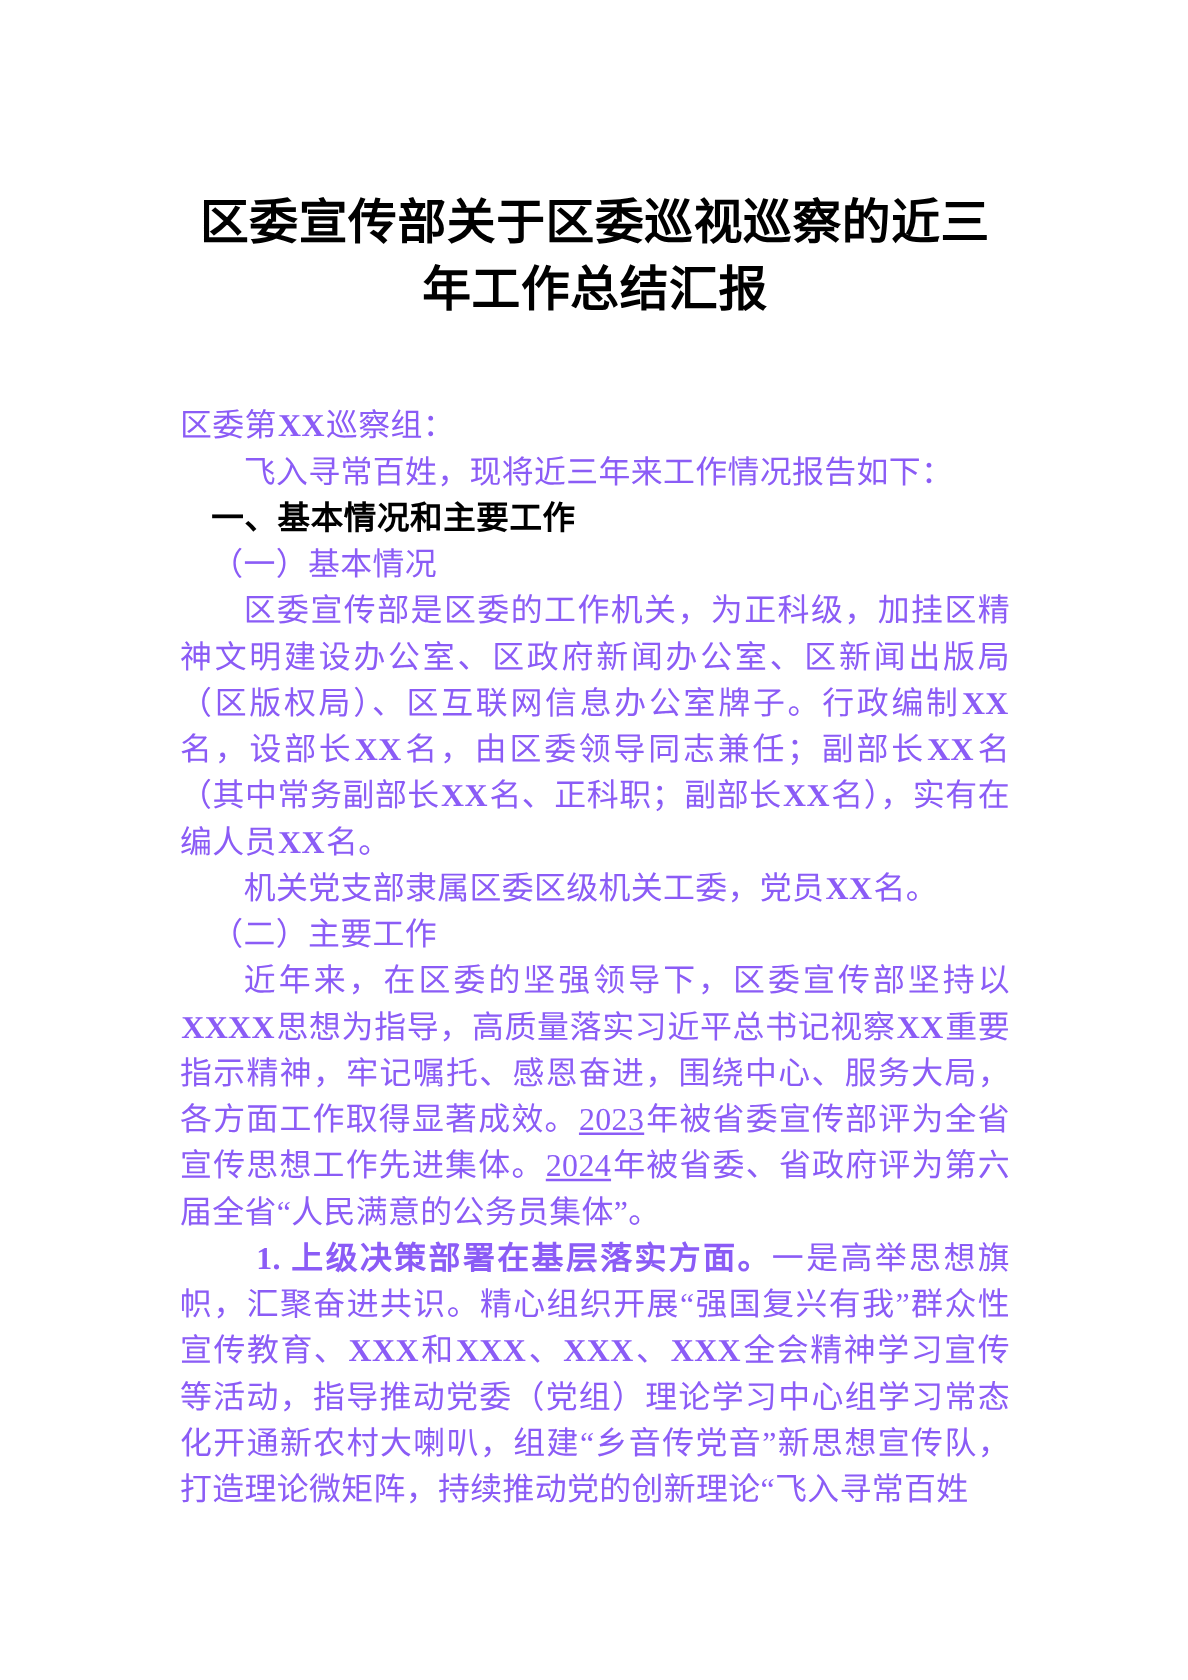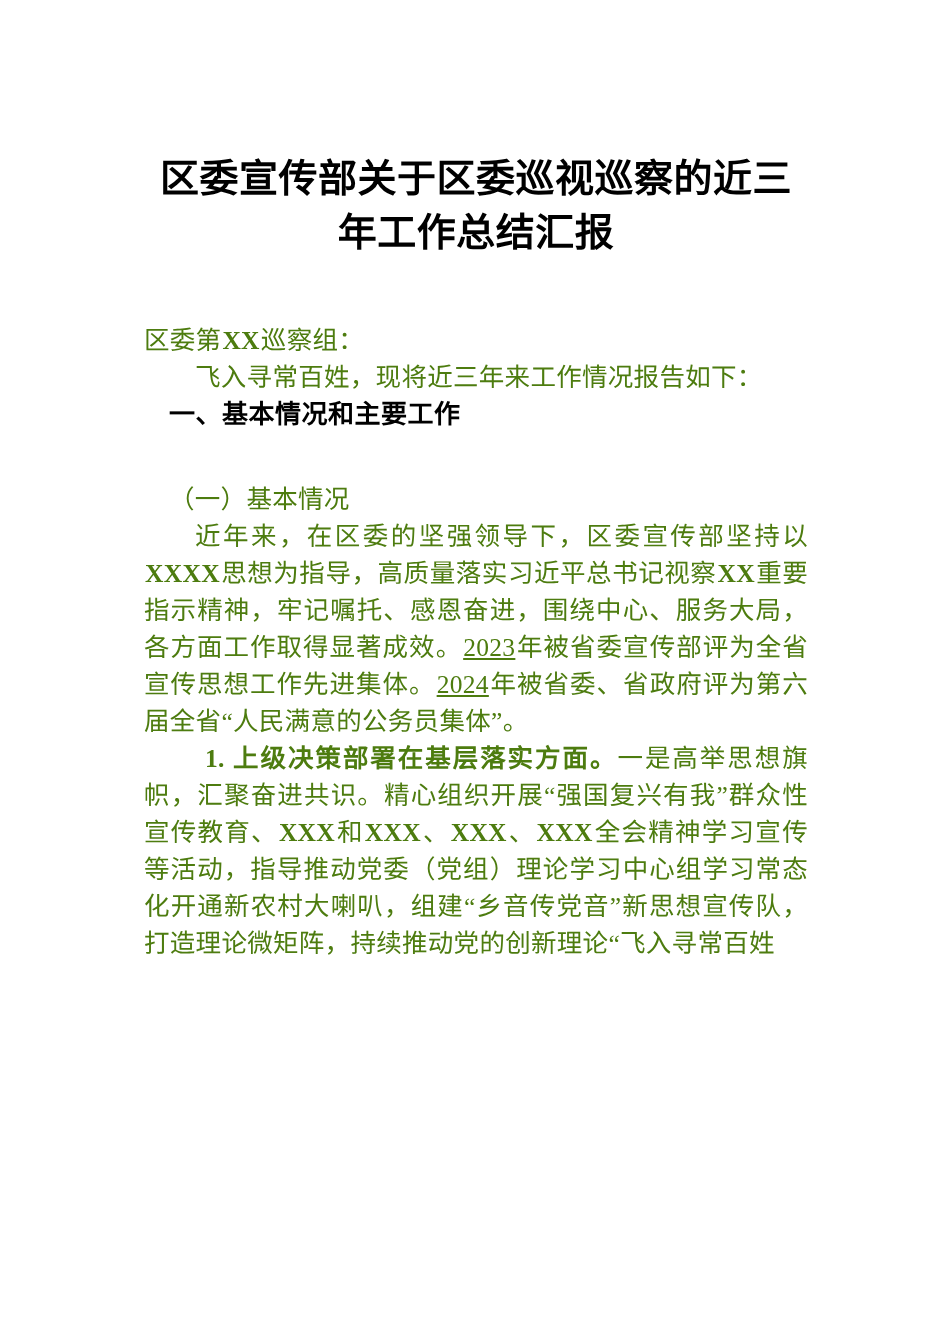--- a/index.html
+++ b/index.html
@@ -47,42 +47,41 @@
     position: absolute;
     left: 144px;
     top: 322px;
     width: 664px;
   }
 
   .para {
     font-family: "Liberation Serif", "DejaVu Serif", serif;
     font-size: 25.5px;
     line-height: 37px;
-    color: #4d7c0f;
+    color: #8b5cf6;
     text-align: justify;
     text-justify: inter-character;
     margin: 0;
     letter-spacing: 0.3px;
     font-weight: 400;
   }
 
   
   .para.flush {
     text-indent: 0;
   }
 
   
   .para.indent2 {
     text-indent: 51px;
   }
 
   
   .para.indent1 {
     text-indent: 25px;
-    margin-top: 48px;
   }
 
   
   .heading-bold {
     font-family: "Liberation Sans", "DejaVu Sans", sans-serif;
     font-weight: 700;
     font-size: 26px;
     line-height: 37px;
     text-indent: 25px;
     letter-spacing: 0.5px;
@@ -123,22 +122,25 @@
   <div class="body-col">
 
     <p class="para flush">区委第<span class="tok">XX</span>巡察组：</p>
 
     <p class="para indent2">飞入寻常百姓，现将近三年来工作情况报告如下：</p>
 
     <p class="heading-bold">一、基本情况和主要工作</p>
 
     <p class="para indent1">（一）基本情况</p>
 
+    <p class="para indent2">区委宣传部是区委的工作机关，为正科级，加挂区精神文明建设办公室、区政府新闻办公室、区新闻出版局（区版权局）、区互联网信息办公室牌子。行政编制<span class="tok">XX</span>名，设部长<span class="tok">XX</span>名，由区委领导同志兼任；副部长<span class="tok">XX</span>名（其中常务副部长<span class="tok">XX</span>名、正科职；副部长<span class="tok">XX</span>名），实有在编人员<span class="tok">XX</span>名。</p>
 
 
+    <p class="para indent2">机关党支部隶属区委区级机关工委，党员<span class="tok">XX</span>名。</p>
 
+    <p class="para indent1">（二）主要工作</p>
 
     <p class="para indent2">近年来，在区委的坚强领导下，区委宣传部坚持以<span class="tok">XXXX</span>思想为指导，高质量落实习近平总书记视察<span class="tok">XX</span>重要指示精神，牢记嘱托、感恩奋进，围绕中心、服务大局，各方面工作取得显著成效。<span class="num">2023</span>年被省委宣传部评为全省宣传思想工作先进集体。<span class="num">2024</span>年被省委、省政府评为第六届全省“人民满意的公务员集体”。</p>
 
     <p class="para indent2"><span class="b-lead">1. 上级决策部署在基层落实方面。</span><span>一是高举思想旗帜，汇聚奋进共识。精心组织开展“强国复兴有我”群众性宣传教育、<span class="tok">XXX</span>和<span class="tok">XXX</span>、<span class="tok">XXX</span>、<span class="tok">XXX</span>全会精神学习宣传等活动，指导推动党委（党组）理论学习中心组学习常态化开通新农村大喇叭，组建“乡音传党音”新思想宣传队，打造理论微矩阵，持续推动党的创新理论“飞入寻常百姓</span></p>
 
   </div>
 </div>
 
 </body></html>

